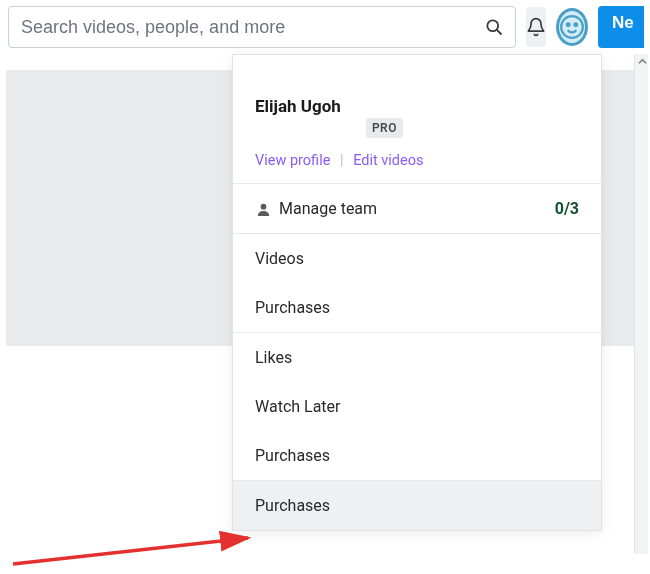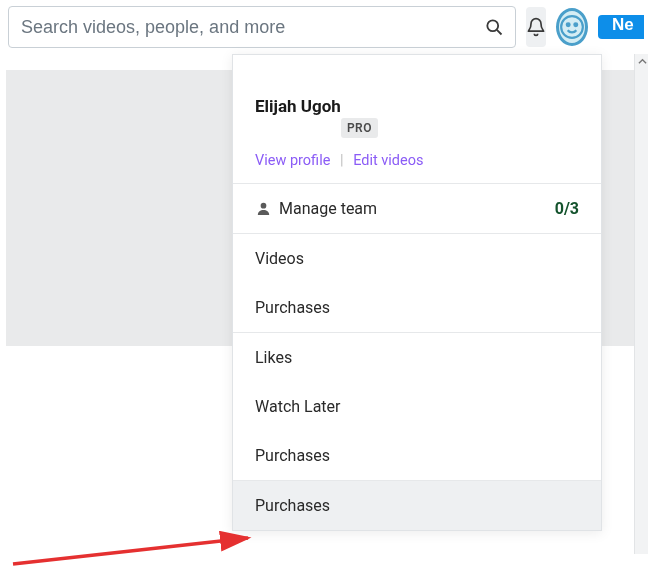--- a/index.html
+++ b/index.html
@@ -69,21 +69,21 @@
       height: 38px;
       border-radius: 50%;
       background: #d4edf4;
       border: 3px solid #4a9fca;
       display: flex;
       align-items: center;
       justify-content: center;
       cursor: pointer;
     }
     .new-btn {
-      height: 24px;
+      height: 42px;
       background: #0d8ee9;
       color: #fff;
       font-size: 17px;
       font-weight: 600;
       border: none;
       border-radius: 4px 0 0 4px;
       padding: 0 10px 9px 14px;
       cursor: pointer;
       margin-left: auto;
     }
@@ -112,21 +112,21 @@
       border: 1px solid #e0e3e6;
       box-shadow: 0 2px 12px rgba(0,0,0,0.08);
       z-index: 10;
     }
     .dd-header {
       padding: 18px 22px 14px 22px;
     }
     .dd-name-row {
       display: flex;
       align-items: center;
-      gap: 0;
+      gap: 25px;
       margin-bottom: 14px;
     }
     .dd-name {
       font-size: 17px;
       font-weight: 700;
       color: #1a1a1a;
     }
     .pro-badge {
       font-size: 12px;
       font-weight: 600;
@@ -151,21 +151,21 @@
       margin: 0 6px;
     }
     .dd-section-divider {
       border-top: 1px solid #e6e8ea;
     }
     .dd-item {
       padding: 15px 22px;
       font-size: 16px;
       color: #2a2a2a;
       display: flex;
-      align-items: center;
+      align-items: flex-end;
       cursor: pointer;
     }
     .dd-item.hovered {
       background: #eef0f2;
     }
     .dd-item .item-icon {
       width: 24px;
       display: inline-flex;
     }
     .dd-item .right {

